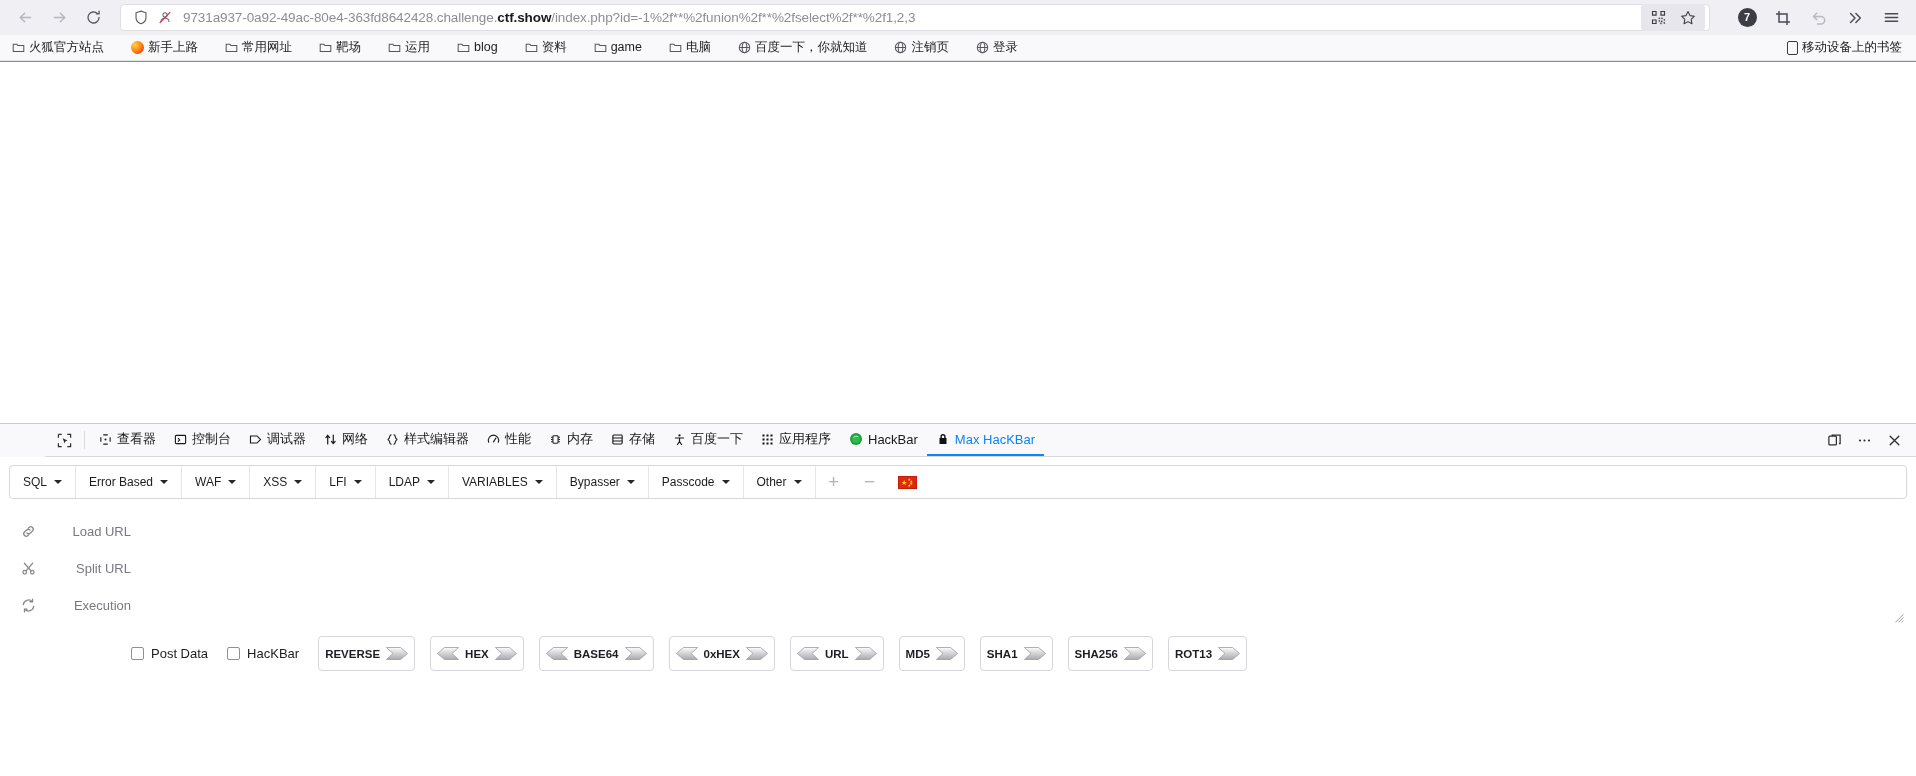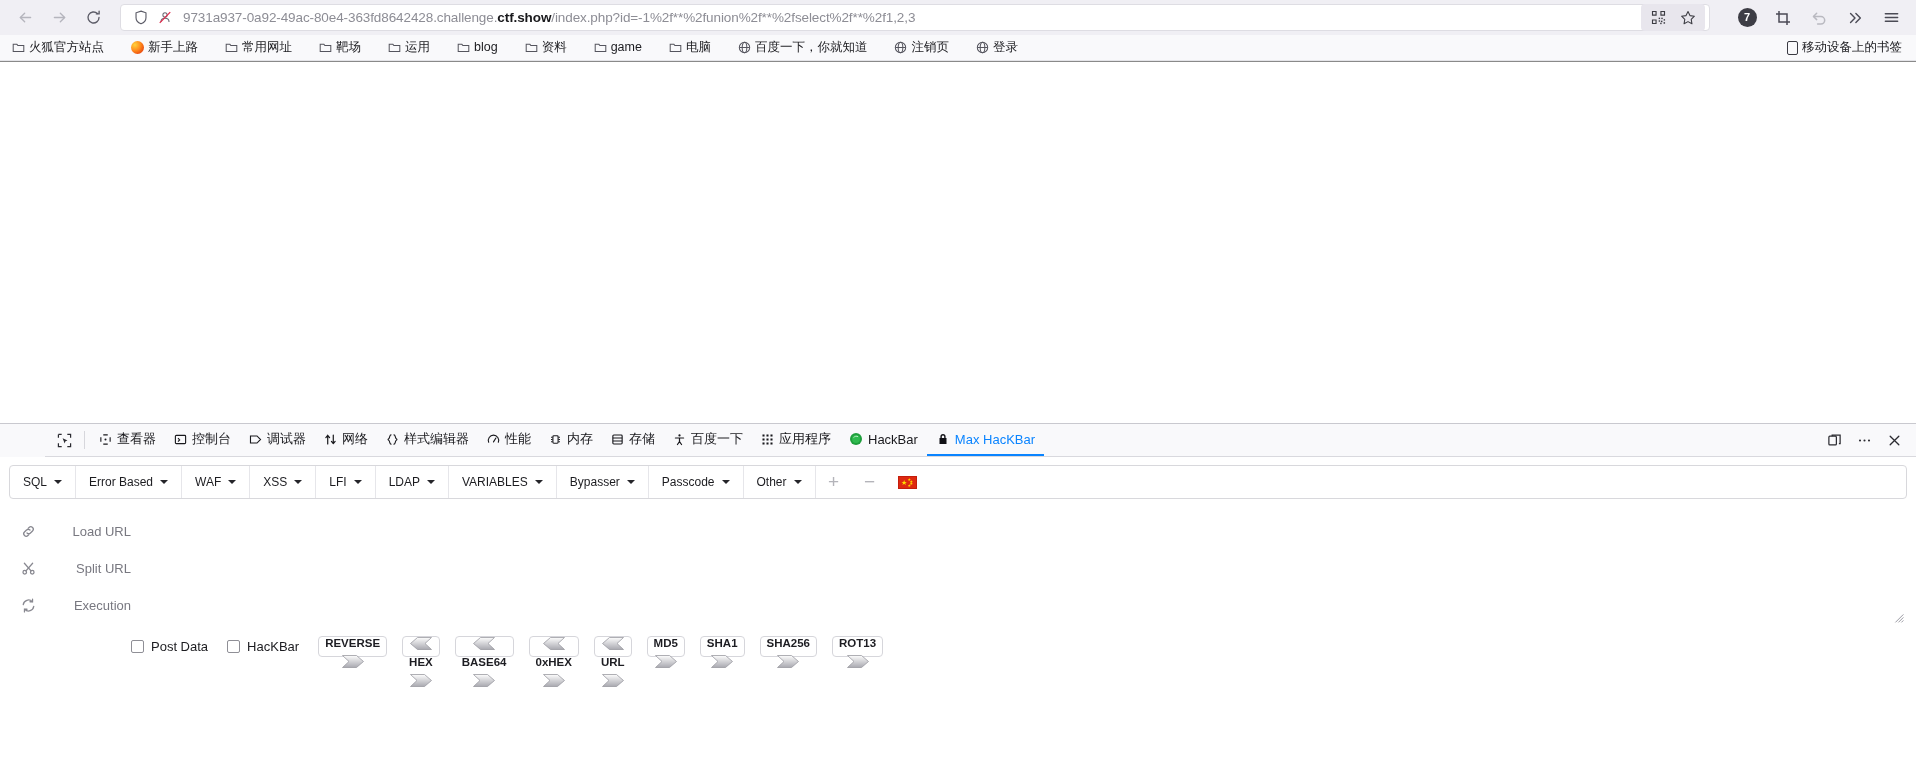--- a/index.html
+++ b/index.html
@@ -331,28 +331,27 @@
     width: 13px; height: 13px;
     border: 1px solid #8f8f96;
     border-radius: 2px;
     background: #fff;
   }
   .enc-btn {
     display: flex; align-items: center;
     gap: 6px;
     border: 1px solid #d6d6db;
     border-radius: 4px;
-    height: 21px;
+    height: 35px;
     padding: 0 6px;
     font-size: 11.5px;
     font-weight: bold;
     color: #1d1d22;
     background: #fff;
     white-space: nowrap;
-    flex-direction: column;
   }
   .arrow-r, .arrow-l {
     width: 22px; height: 13px;
     flex: 0 0 auto;
   }
 </style>
 </head>
 <body>
 
 <div id="browser-chrome">

